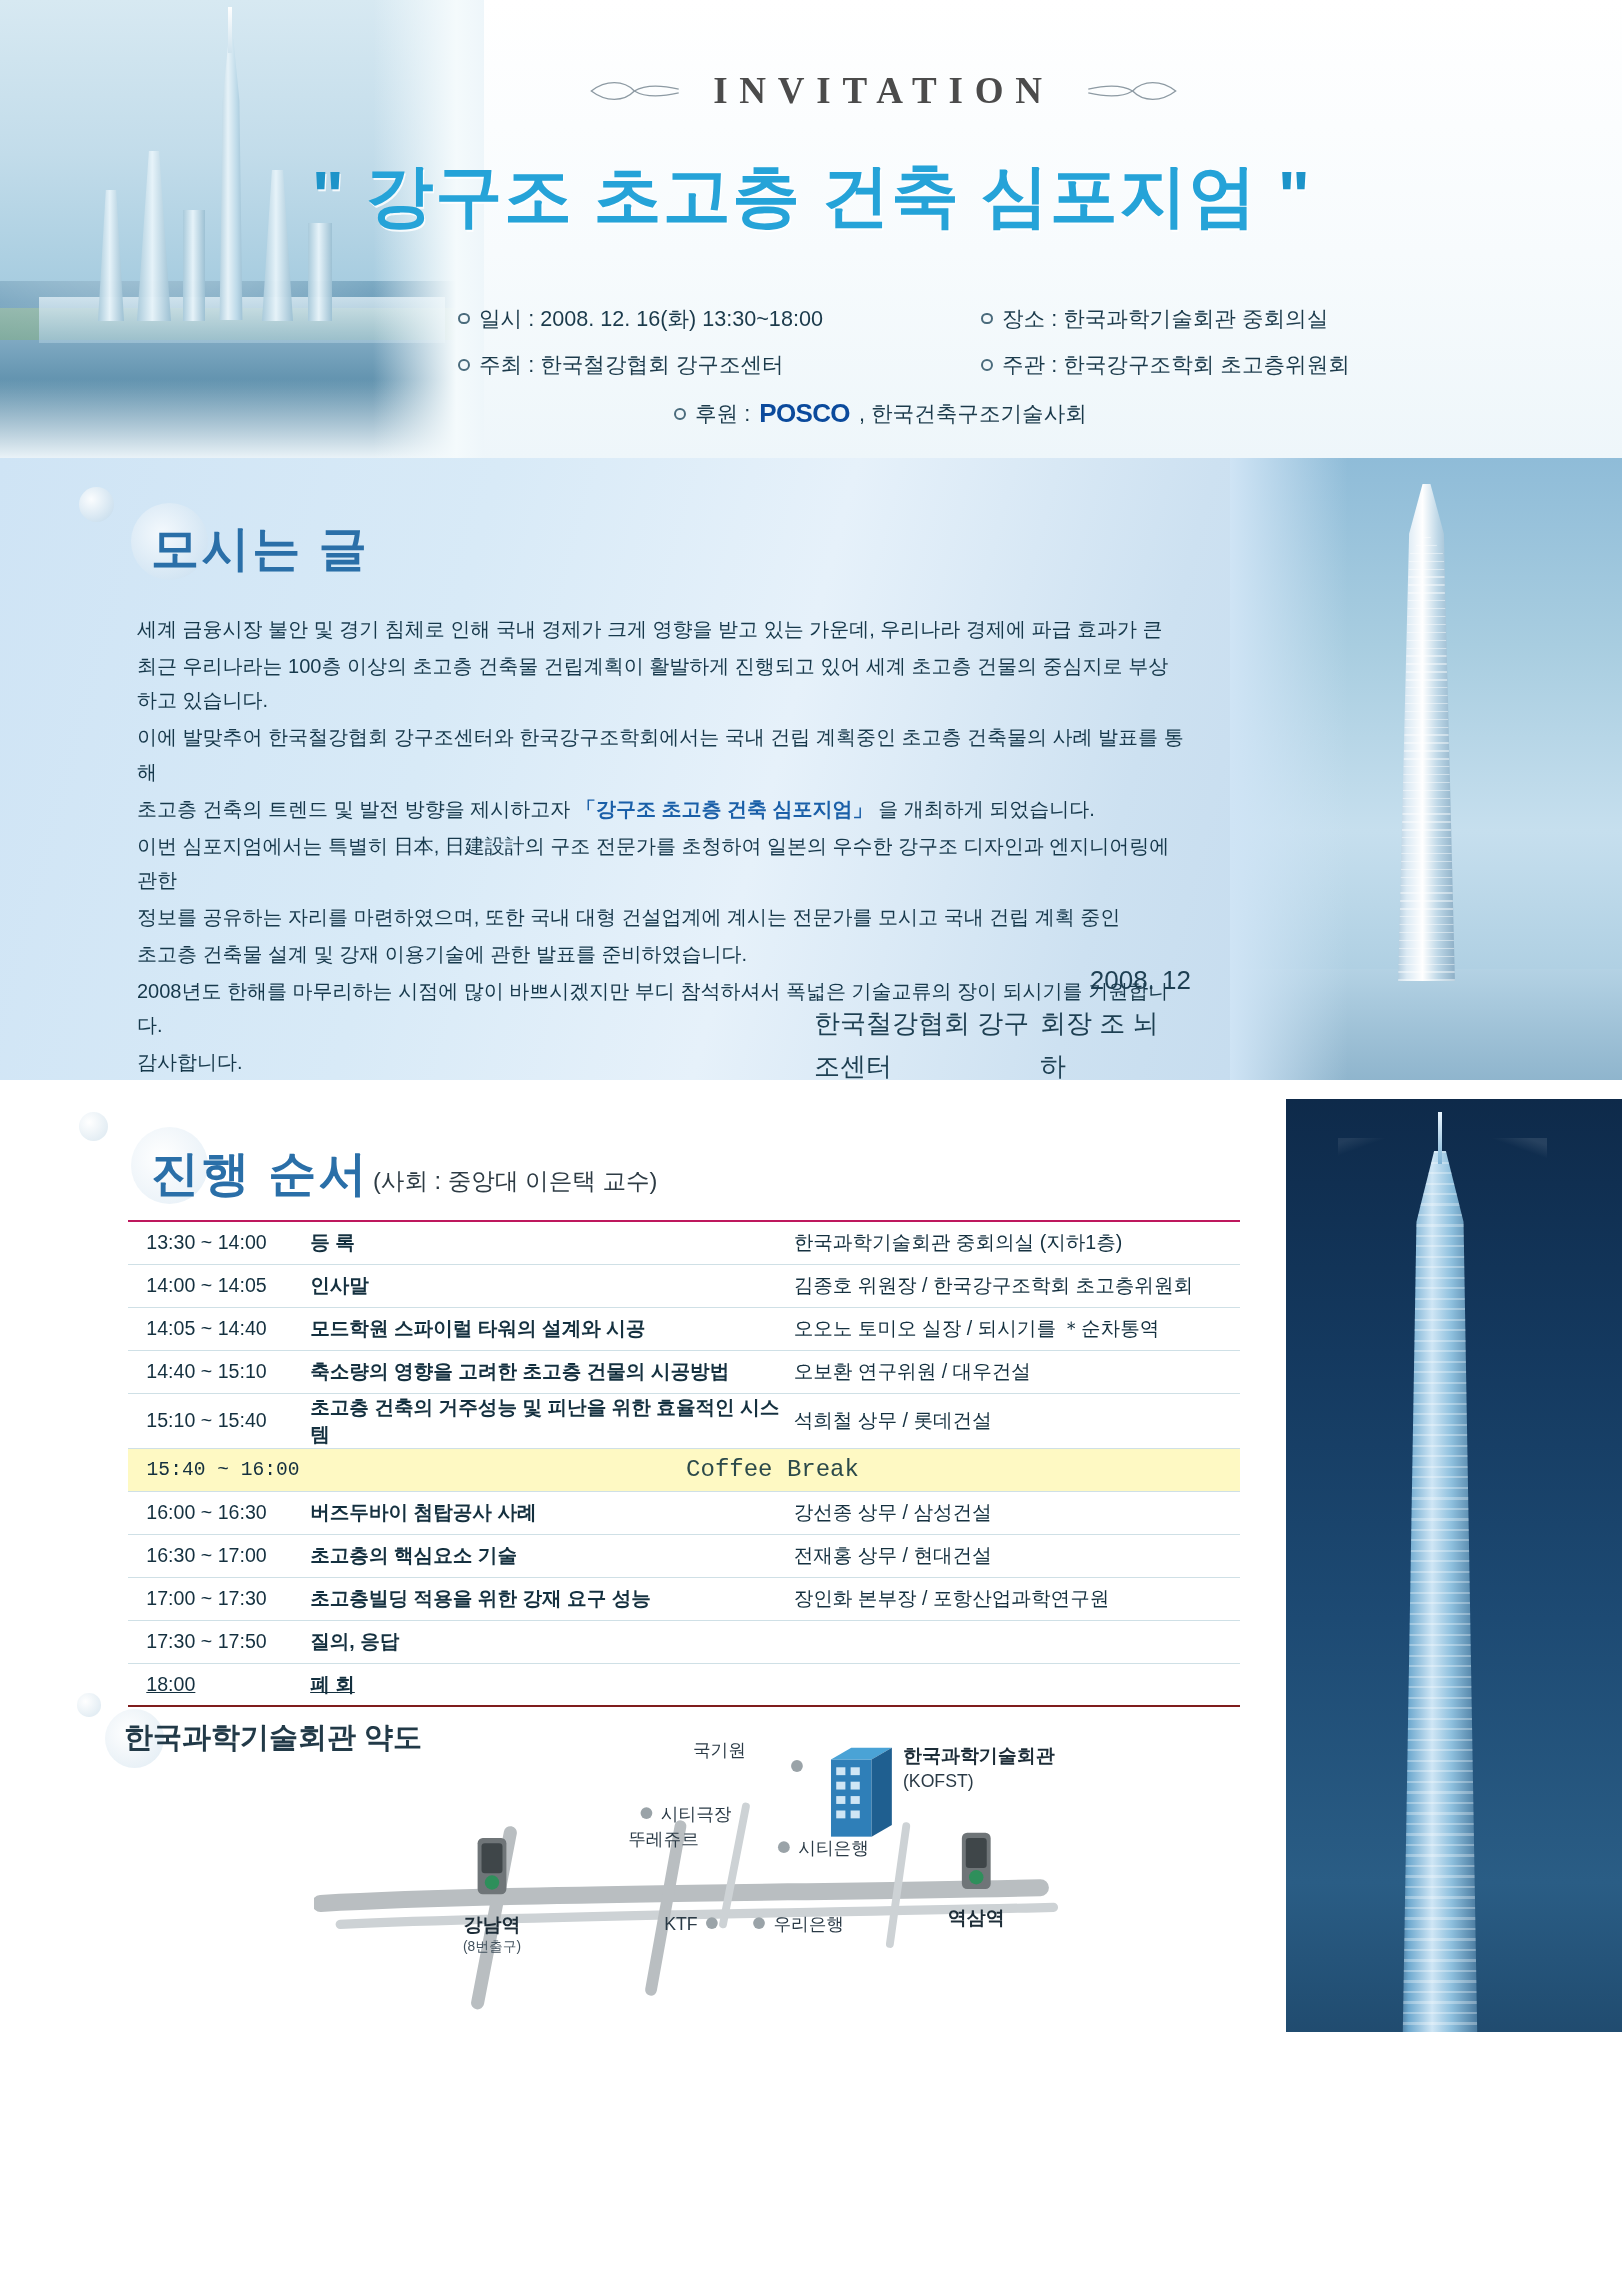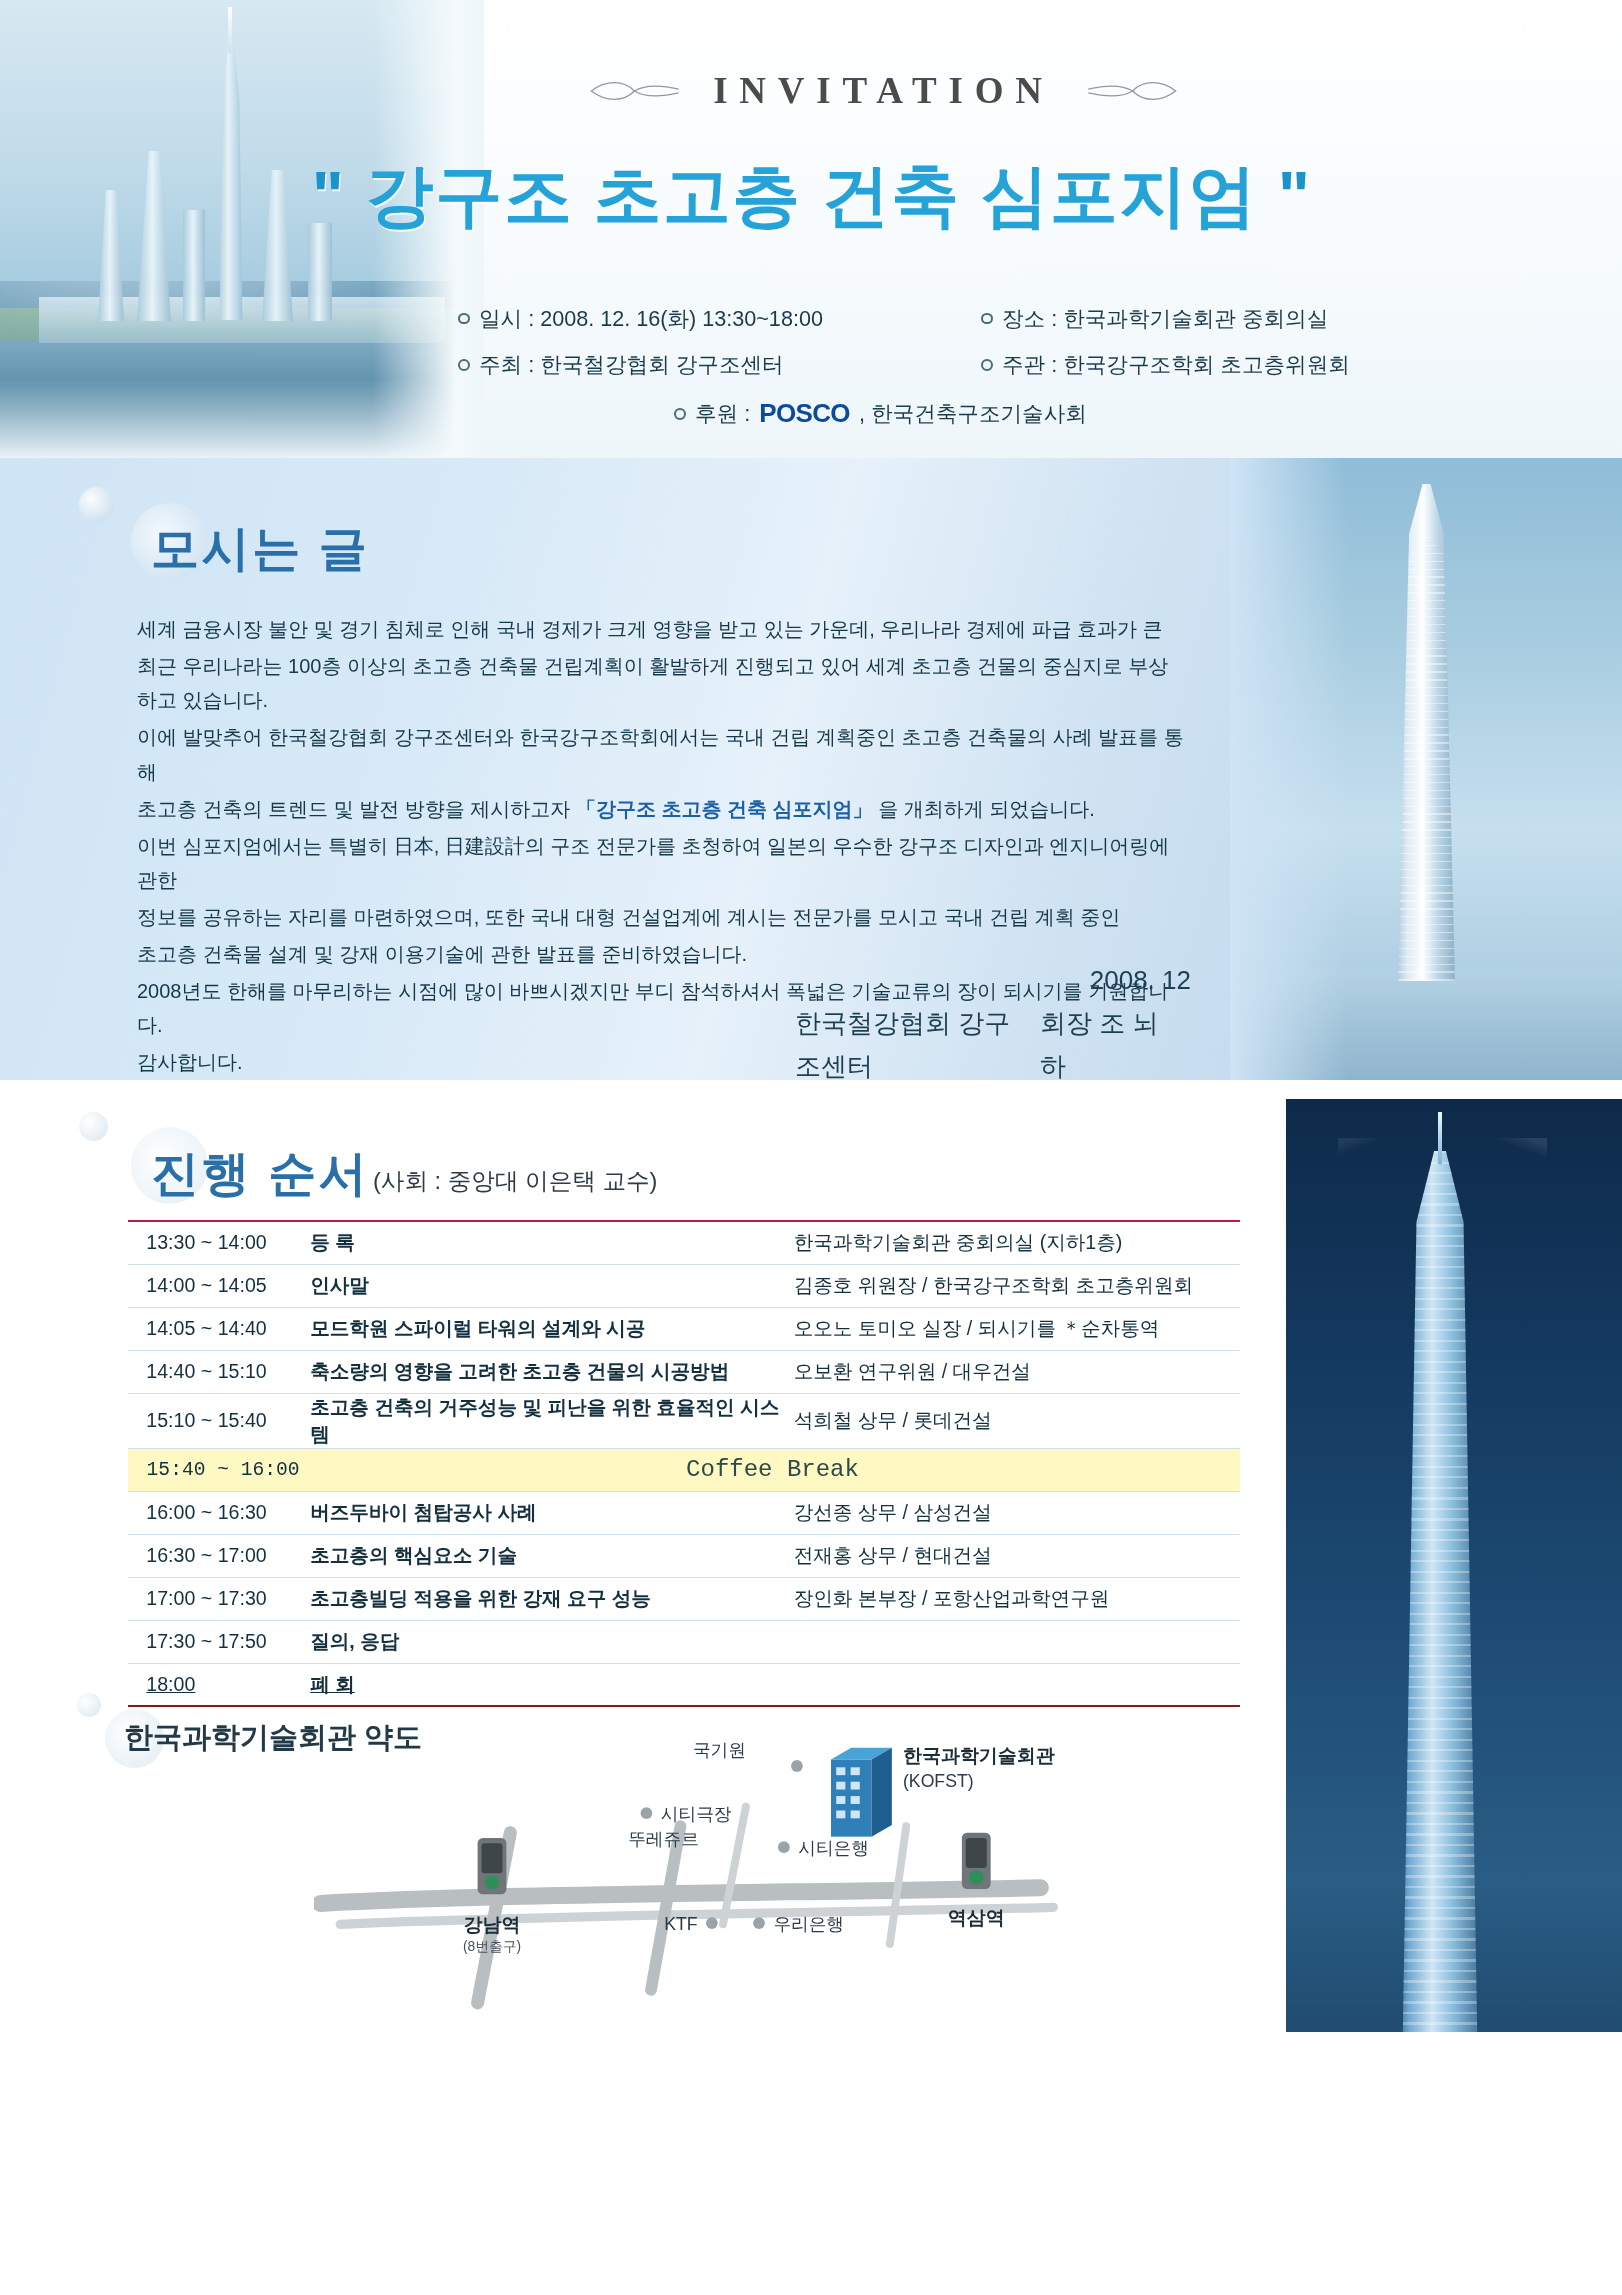--- a/index.html
+++ b/index.html
@@ -161,21 +161,21 @@
     position:absolute; left:137px; top:612px; width:1047px;
     font-size:20px; line-height:1.72; color:#16384b;
   }
   .greeting-body p { margin:0 0 2.6px 0; }
   .hl { color:#1a5fa8; font-weight:bold; }
 
   .greeting-sign {
     position:absolute; right:432px; top:959px; width:458px;
     text-align:right; font-size:26px; color:#1d3f52; line-height:1.65;
   }
-  .sign-row { display:flex; justify-content:flex-end; gap:29px; }
+  .sign-row { display:flex; justify-content:flex-end; gap:10px; }
   .sign-org { width:216px; text-align:left; }
   .sign-name { width:151px; text-align:left; }
 
   
   .program {
     position:absolute; left:0; top:1086px; width:1623px; height:929px;
     background:#ffffff;
   }
   .program-photo {
     position:absolute; right:0; top:1099px; width:337px; height:1152px;

